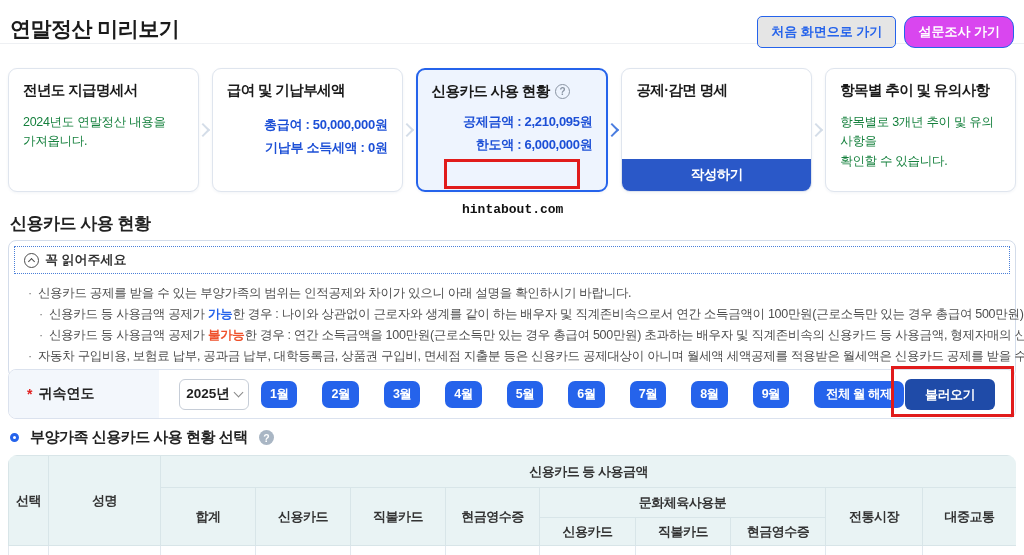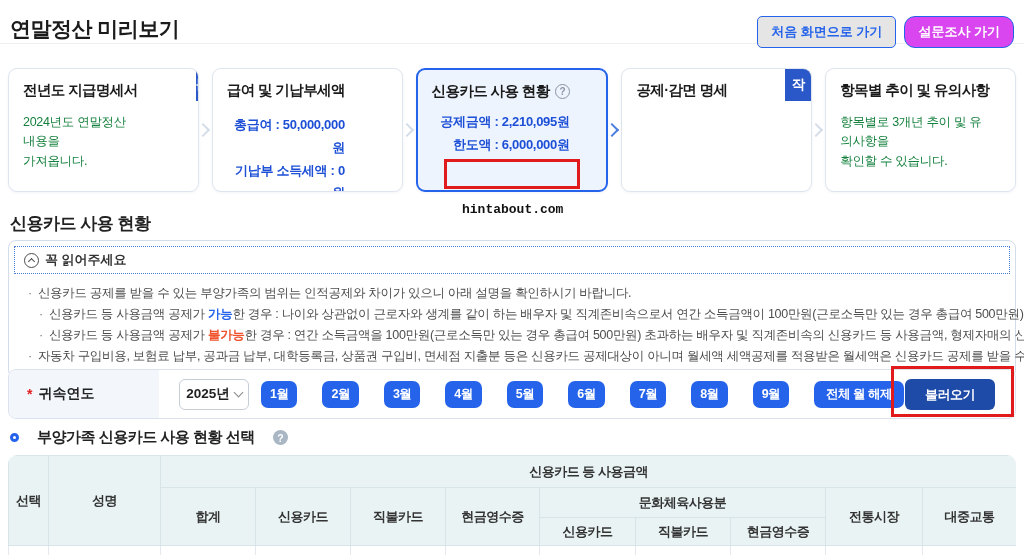--- a/index.html
+++ b/index.html
@@ -9,21 +9,21 @@
     font-family:"Liberation Sans","DejaVu Sans",sans-serif; color:#222;
   }
   
   .hdr { position:absolute; top:0; left:0; width:1024px; height:44px; border-bottom:1px solid #eef0f3; }
   .hdr h1 { position:absolute; left:10px; top:15px; font-size:21px; font-weight:700; color:#1b1b1b; letter-spacing:-0.5px; }
   .hdr-btns { position:absolute; right:10px; top:16px; display:flex; gap:8px; }
   .btn-outline { background:#e5e5e5; border:1px solid #2563eb; color:#2563eb; border-radius:5px; padding:6px 13px; font-size:13px; font-weight:600; cursor:pointer; font-family:inherit; }
   .btn-primary { background:#d946ef; border:1px solid #2563eb; color:#fff; border-radius:11px; padding:6px 13px; font-size:13px; font-weight:600; cursor:pointer; font-family:inherit; }
   
   .steps { position:absolute; top:68px; left:8px; width:1008px; height:124px; display:flex; align-items:stretch; }
-  .card { flex:1 1 0; position:relative; background:#fff; border:1px solid #dfe5ee; border-radius:9px; overflow:hidden; display:flex; flex-direction:row; box-shadow:0 1px 3px rgba(30,60,120,.06);gap:44px; }
+  .card { flex:1 1 0; position:relative; background:#fff; border:1px solid #dfe5ee; border-radius:9px; overflow:hidden; display:flex; flex-direction:column; box-shadow:0 1px 3px rgba(30,60,120,.06);gap:44px; }
   .card-body { flex:1; padding:12px 14px; }
   .card-title { font-size:14.5px; font-weight:700; color:#1a1a1a; white-space:nowrap; letter-spacing:-0.6px; display:flex; align-items:center; gap:5px; }
   .card-desc { margin-top:13px; font-size:12.5px; color:#15803d; line-height:1.55; letter-spacing:-0.3px; }
   .card-vals { margin-top:14px; text-align:right; font-size:13px; font-weight:700; color:#1c4fd6; line-height:1.75; letter-spacing:-0.3px; }
   .card-btn { height:32px; line-height:32px; text-align:center; background:#2a58c8; color:#fff; font-size:13.5px; font-weight:700; cursor:pointer; letter-spacing:-0.5px; }
   .card.active { border:2px solid #2563eb; background:#eef4fe; }
   .card.active .card-btn { background:#1e419e; color:#ffd34d; text-decoration:underline; }
   .card.active .card-vals { margin-top:10px; }
   .redbox-btn { position:absolute; left:26px; right:26px; bottom:1px; height:30px; border:3px solid #e11b1b; pointer-events:none; }
   .q-outline { display:inline-flex; width:15px; height:15px; border:1px solid #8a94a3; border-radius:50%; color:#8a94a3; font-size:10px; font-weight:700; align-items:center; justify-content:center; flex:none; }
@@ -49,21 +49,21 @@
   .filter-label { width:150px; align-self:stretch; background:#f3f7fc; border-radius:7px 0 0 7px; display:flex; align-items:center; padding-left:18px; gap:6px; font-size:14px; font-weight:700; color:#222; flex:none; }
   .req { color:#e02020; font-size:14px; font-weight:700; }
   .year-select { margin-left:20px; width:70px; height:31px; border:1px solid #c6cdd7; border-radius:6px; background:#fff; display:flex; align-items:center; justify-content:center; gap:5px; font-size:13.5px; font-weight:700; color:#222; cursor:pointer; flex:none; }
   .chev-down { width:7px; height:7px; border-right:1.6px solid #888; border-bottom:1.6px solid #888; transform:rotate(45deg); margin-top:-3px; }
   .months { display:flex; gap:25px; margin-left:12px; align-items:center; }
   .mbtn { height:27px; padding:0 9px; background:#2563eb; border:none; border-radius:7px; color:#fff; font-size:12.5px; font-weight:700; cursor:pointer; font-family:inherit; letter-spacing:-0.5px; }
   .mbtn.wide { padding:0 12px; }
   .load-btn { position:absolute; right:20px; top:9px; height:31px; padding:0 20px; background:#1f4ba8; border:none; border-radius:6px; color:#fff; font-size:13px; font-weight:700; cursor:pointer; font-family:inherit; letter-spacing:-0.5px; }
   .redbox-load { position:absolute; left:891px; top:366px; width:123px; height:51px; border:3px solid #e11b1b; z-index:5; pointer-events:none; }
   
-  .sec2-title { position:absolute; left:10px; top:428px; display:flex; align-items:center; gap:18px; font-size:15px; font-weight:700; letter-spacing:-0.5px; }
+  .sec2-title { position:absolute; left:10px; top:428px; display:flex; align-items:center; gap:11px; font-size:15px; font-weight:700; letter-spacing:-0.5px; }
   .ring { width:9px; height:9px; border:3px solid #2563eb; border-radius:50%; flex:none; }
   .qmark { width:15px; height:15px; border-radius:50%; background:#a9b6c4; color:#fff; font-size:10.5px; font-weight:700; display:inline-flex; align-items:center; justify-content:center; flex:none; }
   
   .tbl-wrap { position:absolute; left:8px; top:455px; width:1008px; border-radius:9px 9px 0 0; overflow:hidden; }
   table { width:1008px; border-collapse:collapse; table-layout:fixed; }
   th { background:#e9f3f4; border:1px solid #d8e5e8; font-size:13px; font-weight:700; color:#333; text-align:center; letter-spacing:-0.5px; }
   tr.r1 th { height:32px; }
   tr.r2 th { height:30px; }
   tr.r3 th { height:28px; }
   td { background:#fff; border:1px solid #e2e8ee; height:40px; }

